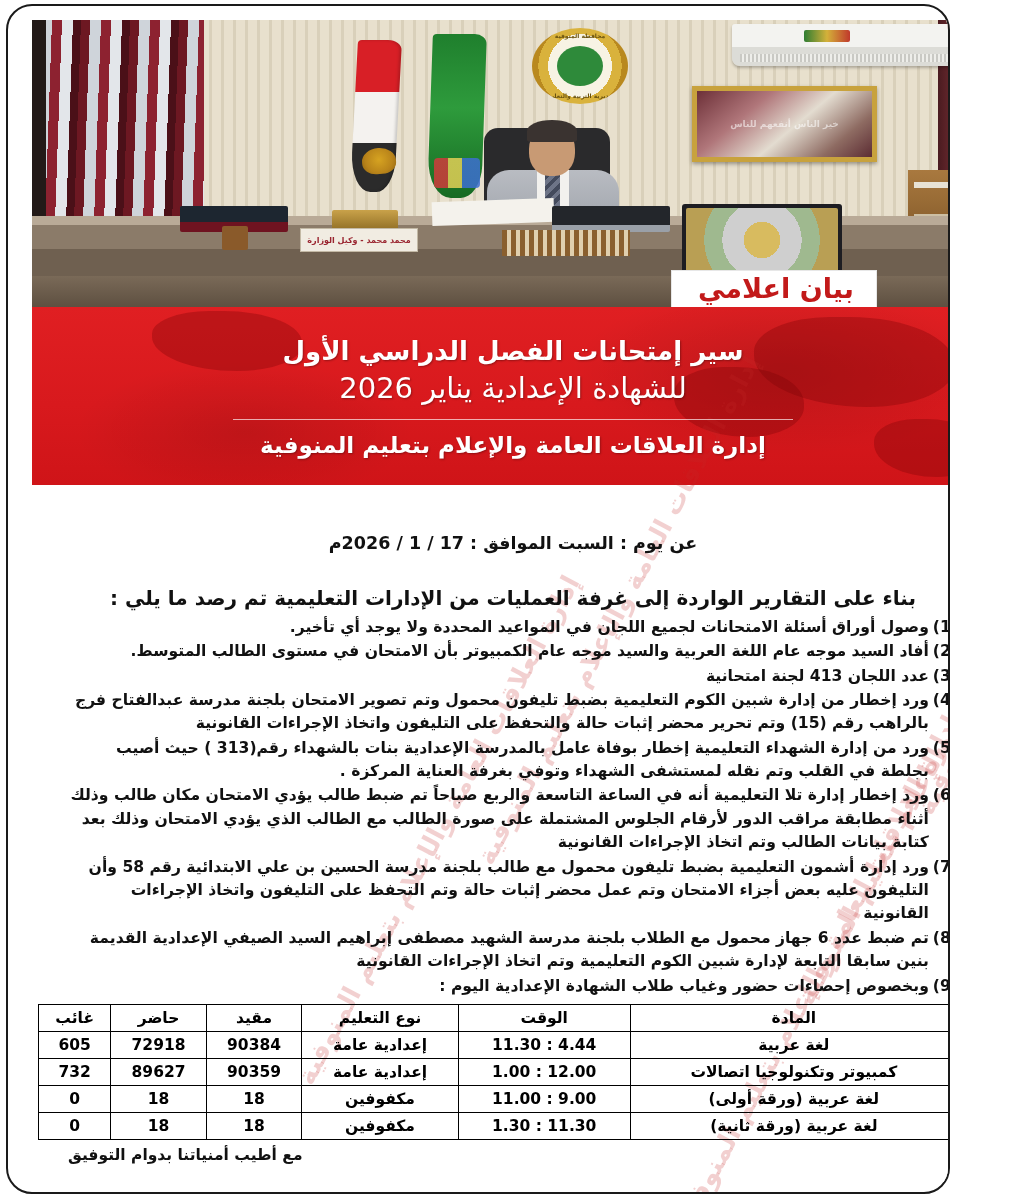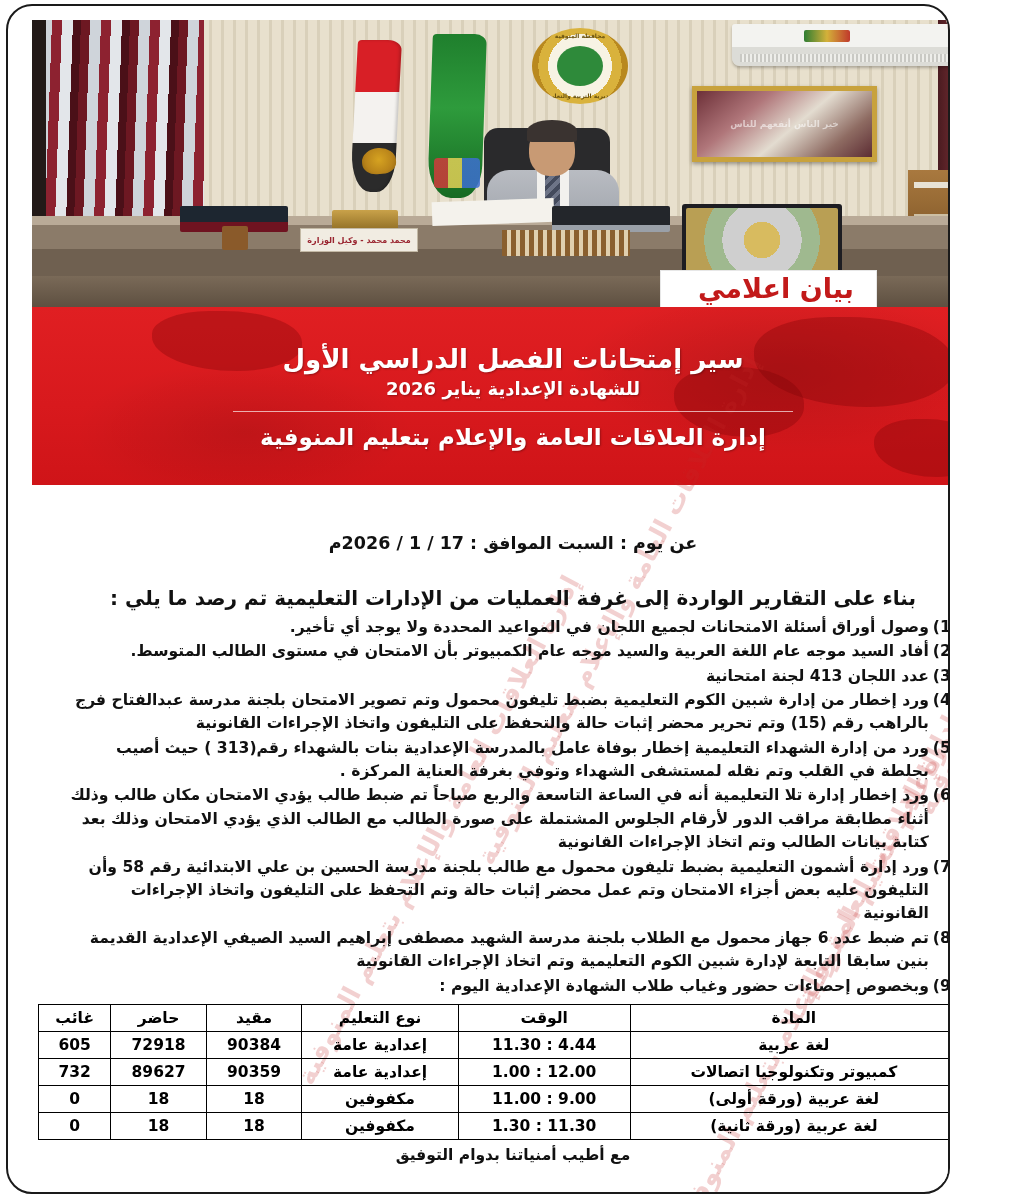--- a/index.html
+++ b/index.html
@@ -195,21 +195,21 @@
   .plaque{position:absolute; left:650px; top:184px; width:160px; height:72px;
     background:#1d1d22; border-radius:3px; padding:4px;}
   .plaque-in{width:100%;height:100%;
     background:radial-gradient(circle at 50% 50%, #d8bb5f 0 22%, #cfcfcf 22% 48%, #9fb98f 48% 70%, #b99f54 70% 100%);
     border-radius:2px;}
   .pen-holder{position:absolute; left:190px; top:206px;width:26px;height:24px;background:#8a5a2a;border-radius:2px;}
 
   
   .press-tag {
     position: absolute; right: 118px; bottom: -2px;
-    background: #ffffff; padding: 3px 22px 5px 37px;
+    background: #ffffff; padding: 3px 22px 5px 26px;
     color: #c21a1a; font-size: 27px; font-weight: bold;
     letter-spacing: 1px; line-height: 1.1;
     box-shadow: 0 0 0 1px #e7e7e7;
   }
 
   
   .banner {
     position: relative;
     width: 962px; height: 178px;
     background:
@@ -228,21 +228,21 @@
   .b3{ left:120px; top:4px; width:150px; height:60px; }
   .b4{ right:10px; bottom:8px; width:110px; height:58px; }
 
   .banner-l1 {
     position:relative; z-index:2;
     color:#ffffff; font-size:26px; font-weight:bold; text-align:center;
     line-height:1.35; text-shadow:1px 1px 2px rgba(0,0,0,.3);
   }
   .banner-l2 {
     position:relative; z-index:2;
-    color:#ffffff; font-size:18px; font-weight:bold; text-align:center;
+    color:#ffffff; font-size:29px; font-weight:normal; text-align:center;
     line-height:1.35; text-shadow:1px 1px 2px rgba(0,0,0,.3);
   }
   .banner-rule{
     position:relative; z-index:2;
     width: 560px; height:1px; background:rgba(255,255,255,.65); margin:10px 0 12px;
   }
   .banner-l3 {
     position:relative; z-index:2;
     color:#ffffff; font-size:23px; font-weight:bold; text-align:center;
     text-shadow:1px 1px 2px rgba(0,0,0,.3);
@@ -315,21 +315,21 @@
     padding: 2px 4px;
     text-align:center;
     height: 27px;
     white-space:nowrap;
   }
   table.stats th { font-size: 15.5px; }
   table.stats td.subject { text-align:center; }
 
   .closing {
     position:relative; z-index:2;
-    text-align:center; font-size:15.5px; font-weight:bold; color:#111;
+    text-align:left; font-size:15.5px; font-weight:bold; color:#111;
     margin-top: 6px;
   }
 </style>
 </head>
 <body>
 
 <div class="page-frame">
   <div class="page-inner">
 
     <div class="photo">

